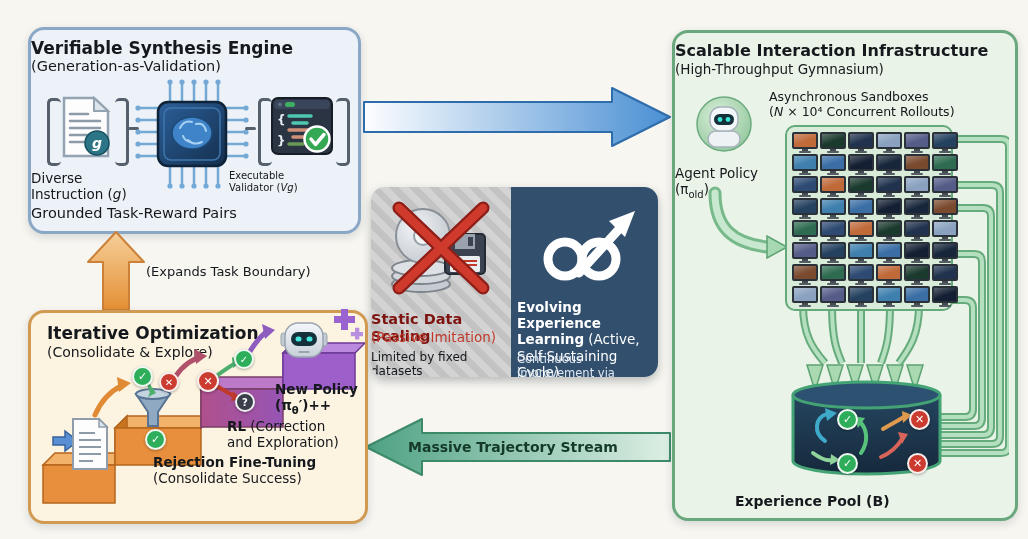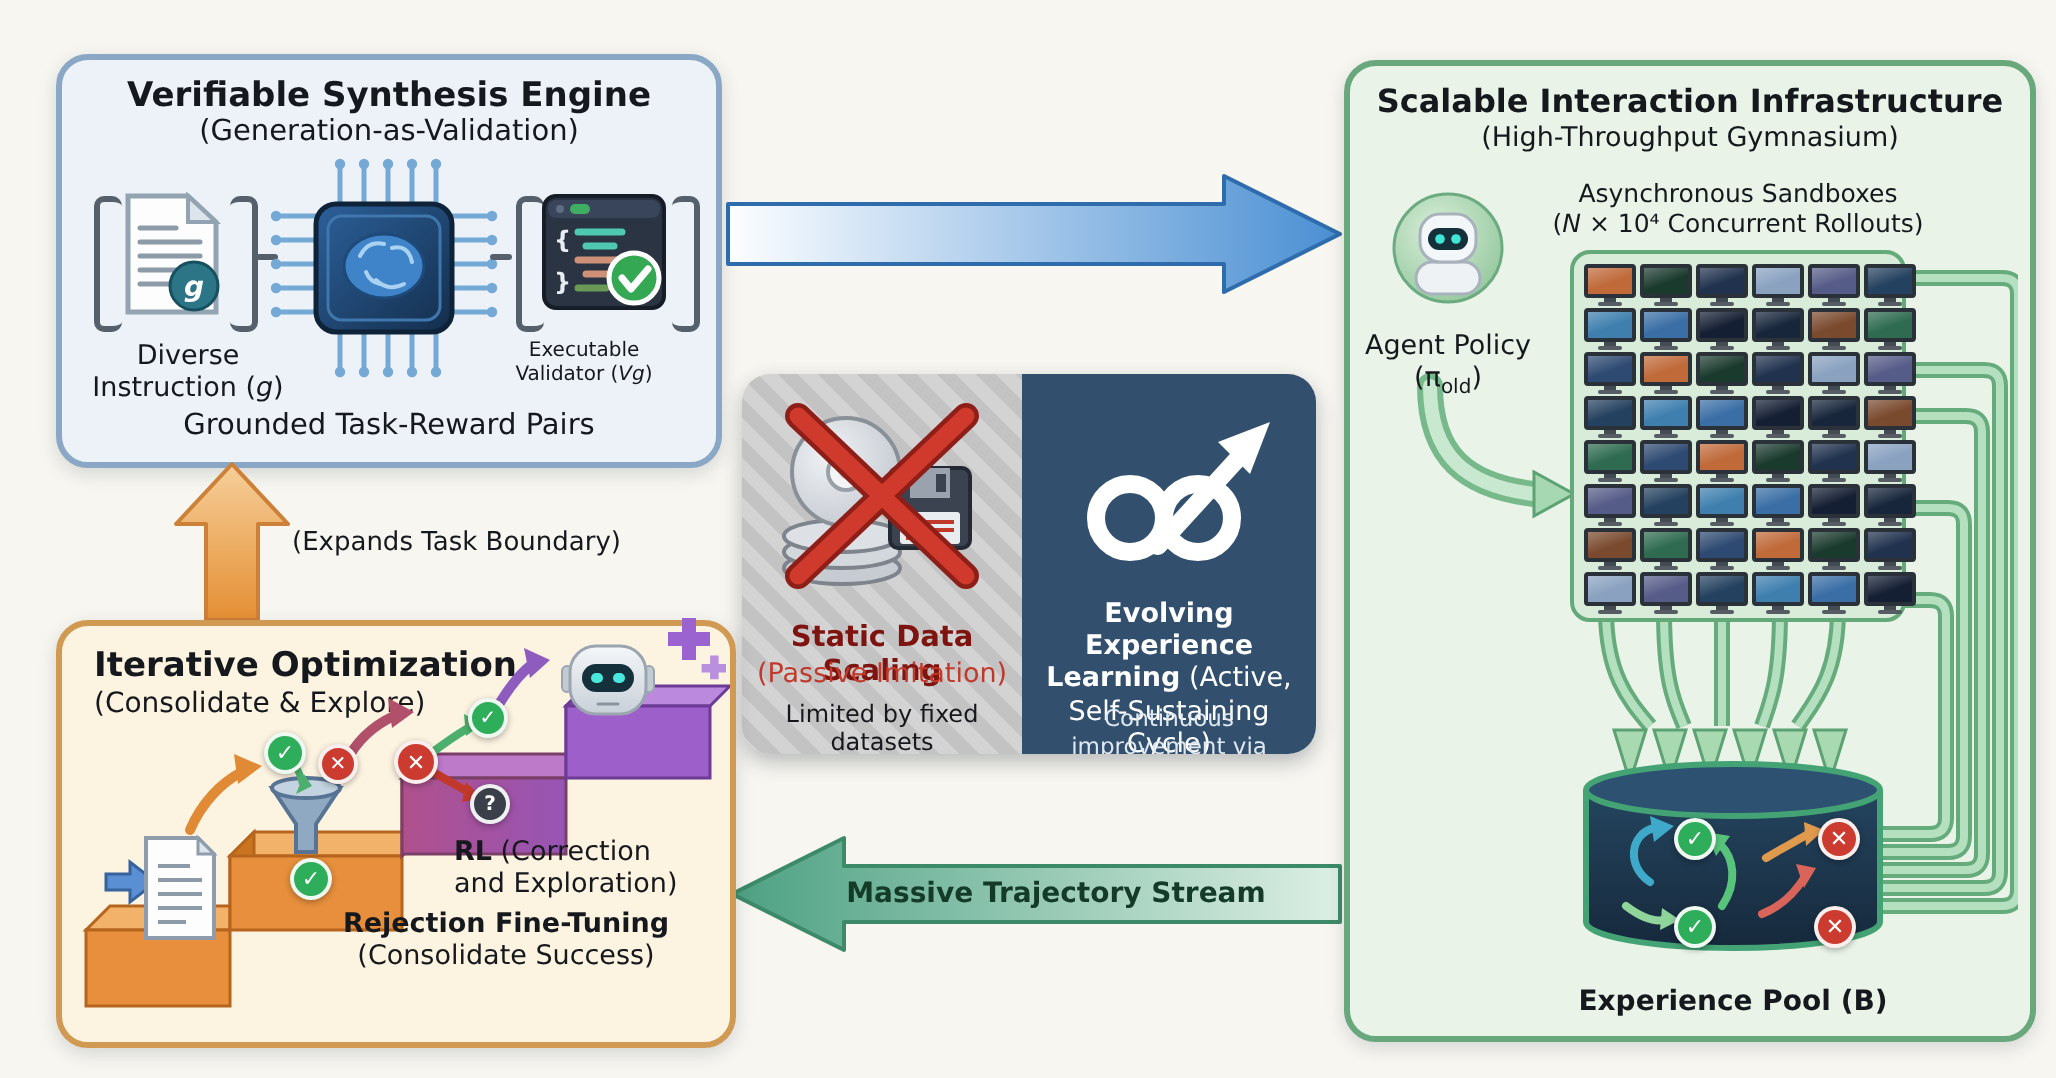--- a/index.html
+++ b/index.html
@@ -1,19 +1,19 @@
 <!DOCTYPE html>
 <html><head>
 <meta charset="utf-8">
 <style>
   html,body{margin:0;padding:0}
   .stage{position:relative;width:1028px;height:539px;background:#f7f6f1;overflow:hidden;
          font-family:"DejaVu Sans","Liberation Sans",sans-serif;color:#15181c}
   .abs{position:absolute}
-  .c{text-align:center}
+  .c{text-align:left}
   .b{font-weight:bold}
   .box{position:absolute;border-radius:16px;box-shadow:0 3px 9px rgba(40,50,60,.16)}
   .synth{left:28px;top:27px;width:327px;height:201px;background:#edf2f8;border:3px solid #8aa8c6}
   .opt{left:28px;top:310px;width:334px;height:208px;background:#fcf3e1;border:3px solid #d09a52}
   .infra{left:672px;top:30px;width:340px;height:485px;background:#e9f3e7;border:3px solid #68a87c}
   .cmp{left:371px;top:187px;width:287px;height:190px;border-radius:14px;overflow:hidden;
        box-shadow:0 4px 10px rgba(40,50,60,.3);display:flex;position:absolute}
   .cmp-left{width:140px;position:relative;background:repeating-linear-gradient(45deg,#d3d3d3 0 7px,#c3c3c3 7px 14px)}
   .cmp-right{flex:1;position:relative;background:#32506e}
   .bracket{position:absolute;width:11px;height:62px;border:3px solid #55606c;border-radius:5px}
@@ -315,20 +315,24 @@
       <path d="M27,18 h5 v5 h5 v5 h-5 v4 h-5 v-4 h-5 v-5 h5 z" fill="#b98fe0" transform="scale(0.85) translate(6,4)"></path>
     </svg>
 
     <div class="lbl c" style="left:122px;top:141px;width:200px;font-size:13.5px">
       <span class="b">Rejection Fine-Tuning</span><br>
       <span>(Consolidate Success)</span>
     </div>
     <div class="lbl" style="left:196px;top:105px;width:118px;font-size:13.5px">
       <span class="b">RL</span><span> (Correction and Exploration)</span>
     </div>
+    <div class="lbl c" style="left:244px;top:68px;width:112px;font-size:13.5px">
+      <span class="b">New Policy</span><br>
+      <span class="b"><span>(π</span><sub style="font-size:10px">θ</sub><span>′)++</span></span>
+    </div>
   </div>
 
   <div class="box infra">
     <div class="lbl b c" style="left:0;top:8px;width:100%;font-size:16px">Scalable Interaction Infrastructure</div>
     <div class="lbl c" style="left:0;top:28px;width:100%;font-size:13.5px">(High-Throughput Gymnasium)</div>
     <div class="lbl c" style="left:94px;top:56px;width:200px;font-size:12.5px">
       <span>Asynchronous Sandboxes</span><br>
       <span>(</span><i>N</i><span> × 10⁴ Concurrent Rollouts)</span>
     </div>
 

